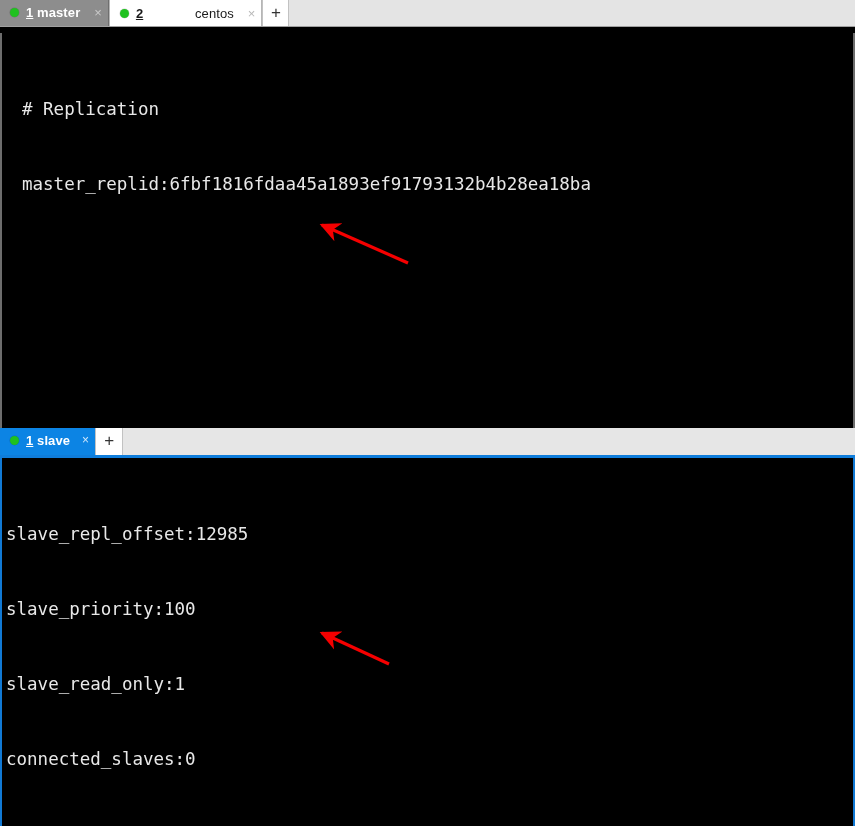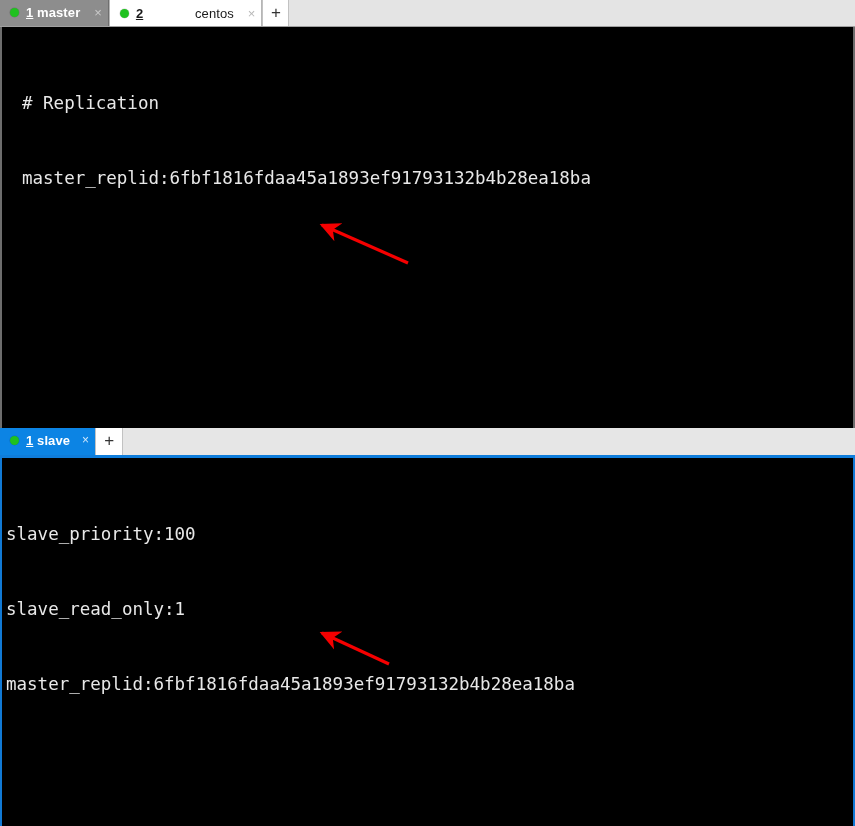--- a/index.html
+++ b/index.html
@@ -22,21 +22,21 @@
     background: #000000;
   }
 
   
   .pane {
     position: relative;
     display: flex;
     flex-direction: column;
     overflow: hidden;
   }
-  .pane-master { height: 428px; }
+  .pane-master { height: 428px; gap: 6px; }
   .pane-slave  { height: 398px; }
 
   
   .tabbar {
     height: 28px;
     background: #e4e4e4;
     display: flex;
     align-items: flex-end;
     box-sizing: border-box;
     position: relative;
@@ -205,22 +205,24 @@
         <span class="dot"></span>
         <span class="tab-label"><span class="acc">1</span><span class="nm"> slave</span></span>
         <span class="tab-close">×</span>
       </div>
 
       <div class="tab-new">+</div>
       <div class="tabbar-filler"></div>
     </div>
 
     <div class="term term-slave">
+      <div class="term-line">slave_repl_offset:12985</div>
       <div class="term-line">slave_priority:100</div>
       <div class="term-line">slave_read_only:1</div>
+      <div class="term-line">connected_slaves:0</div>
       <div class="term-line">master_replid:6fbf1816fdaa45a1893ef91793132b4b28ea18ba</div>
       
       
       
       
       
       
       
       
       

